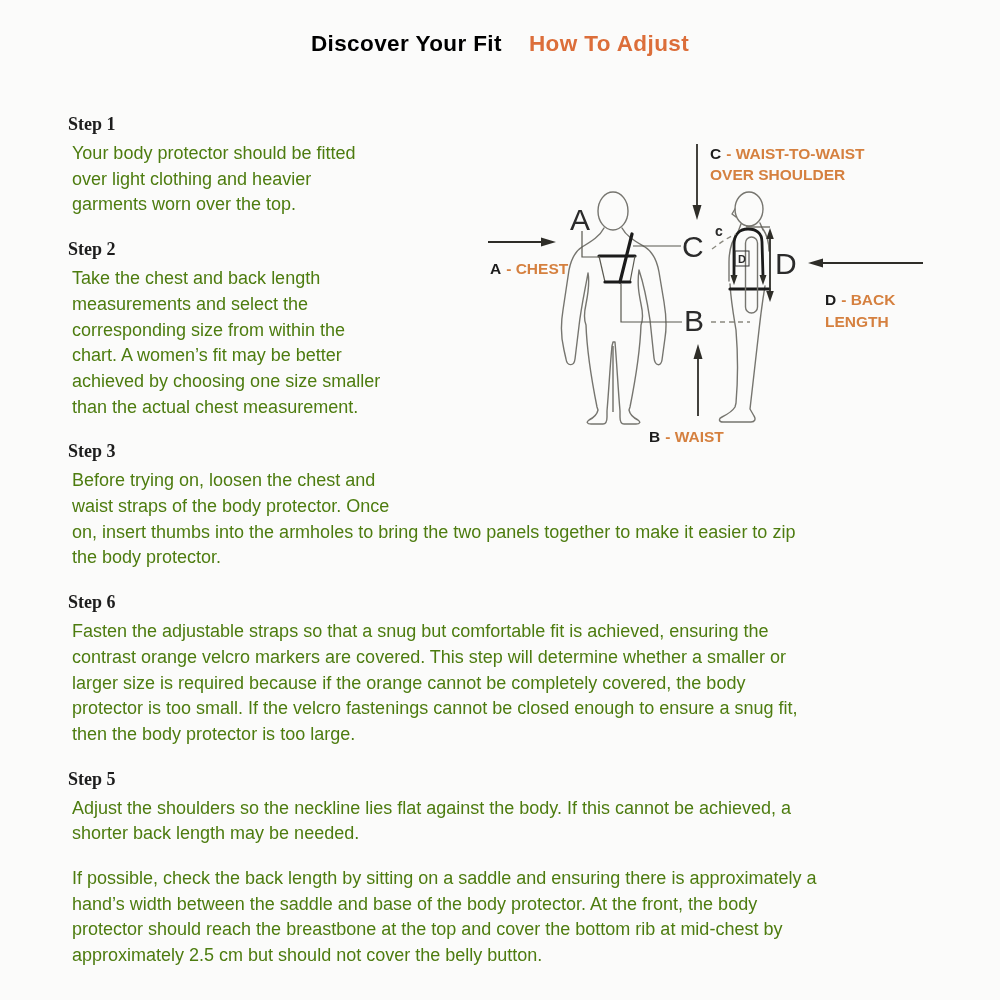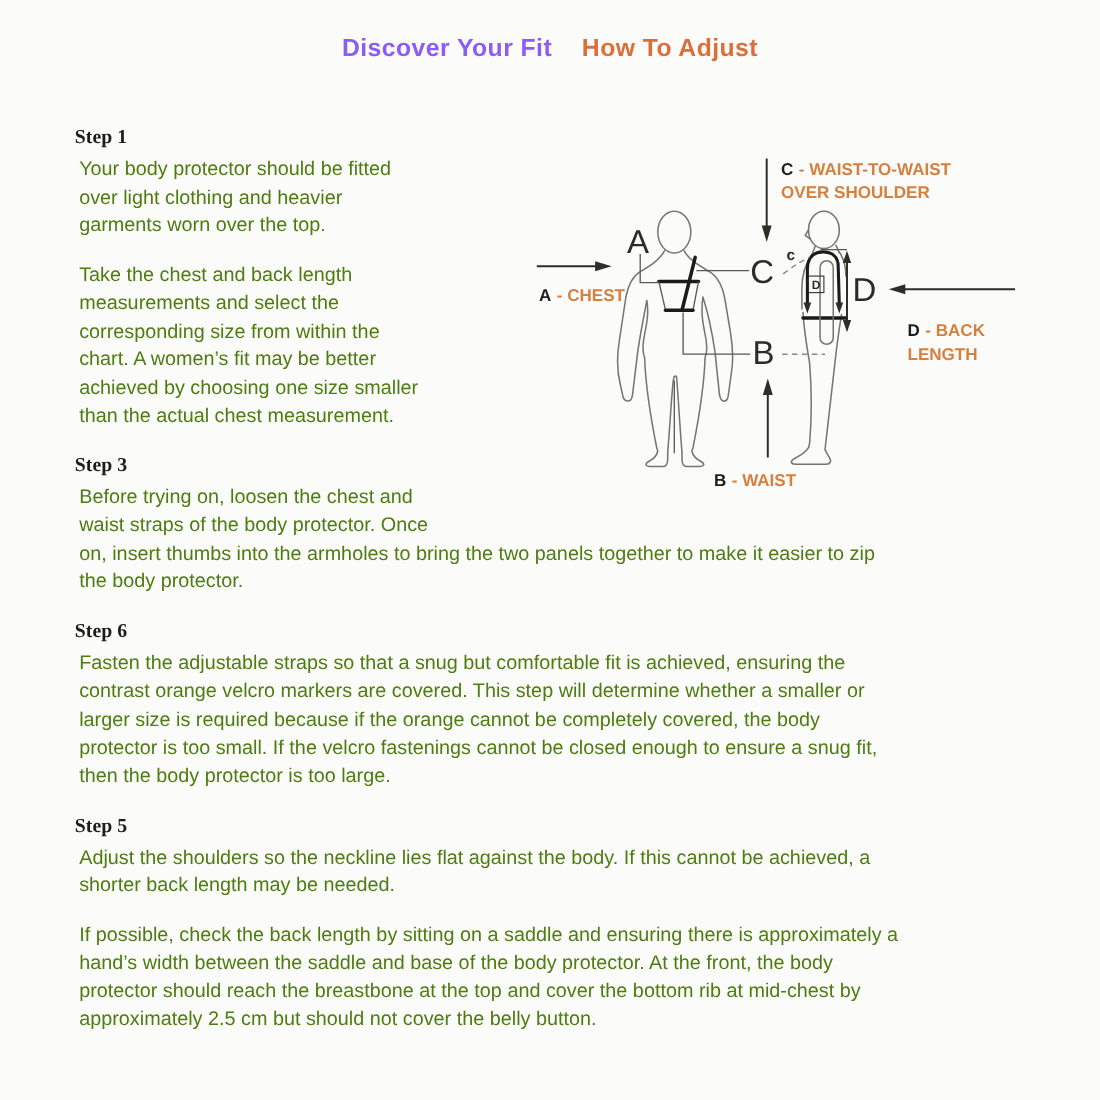--- a/index.html
+++ b/index.html
@@ -5,21 +5,21 @@
   html,body{margin:0;padding:0;background:#e9e9e9;}
   .page{
     position:relative;width:1000px;height:1000px;margin:0 auto;
     background:#fbfbfa;overflow:hidden;
     font-family:"Liberation Sans","DejaVu Sans",sans-serif;
   }
   .title-row{
     position:absolute;top:31px;left:0;width:100%;text-align:center;
     font-size:22.5px;font-weight:bold;letter-spacing:.4px;
   }
-  .title-black{color:#8b5cf6;}
+  .title-black{color:#000000;}
   .title-orange{color:#dc6e3a;margin-left:27px;}
   .content{position:absolute;left:68px;top:112px;width:862px;}
   .step{margin:0 0 19px 0;}
   .step-heading{
     font-size:18px;font-weight:bold;color:#1d1d1d;line-height:25px;margin:0;font-family:Liberation Serif, serif;
   }
   .step-text{
     font-size:18px;color:#4d7c0f;line-height:25.7px;margin:4px;
     white-space:pre-line;
   }
@@ -46,20 +46,21 @@
   </div>
 
   <div class="content">
     <div class="step">
       <h3 class="step-heading">Step 1</h3>
       <p class="step-text">Your body protector should be fitted
 over light clothing and heavier
 garments worn over the top.</p>
     </div>
     <div class="step">
+      <h3 class="step-heading">Step 2</h3>
       <p class="step-text">Take the chest and back length
 measurements and select the
 corresponding size from within the
 chart. A women’s fit may be better
 achieved by choosing one size smaller
 than the actual chest measurement.</p>
     </div>
     <div class="step">
       <h3 class="step-heading">Step 3</h3>
       <p class="step-text">Before trying on, loosen the chest and

